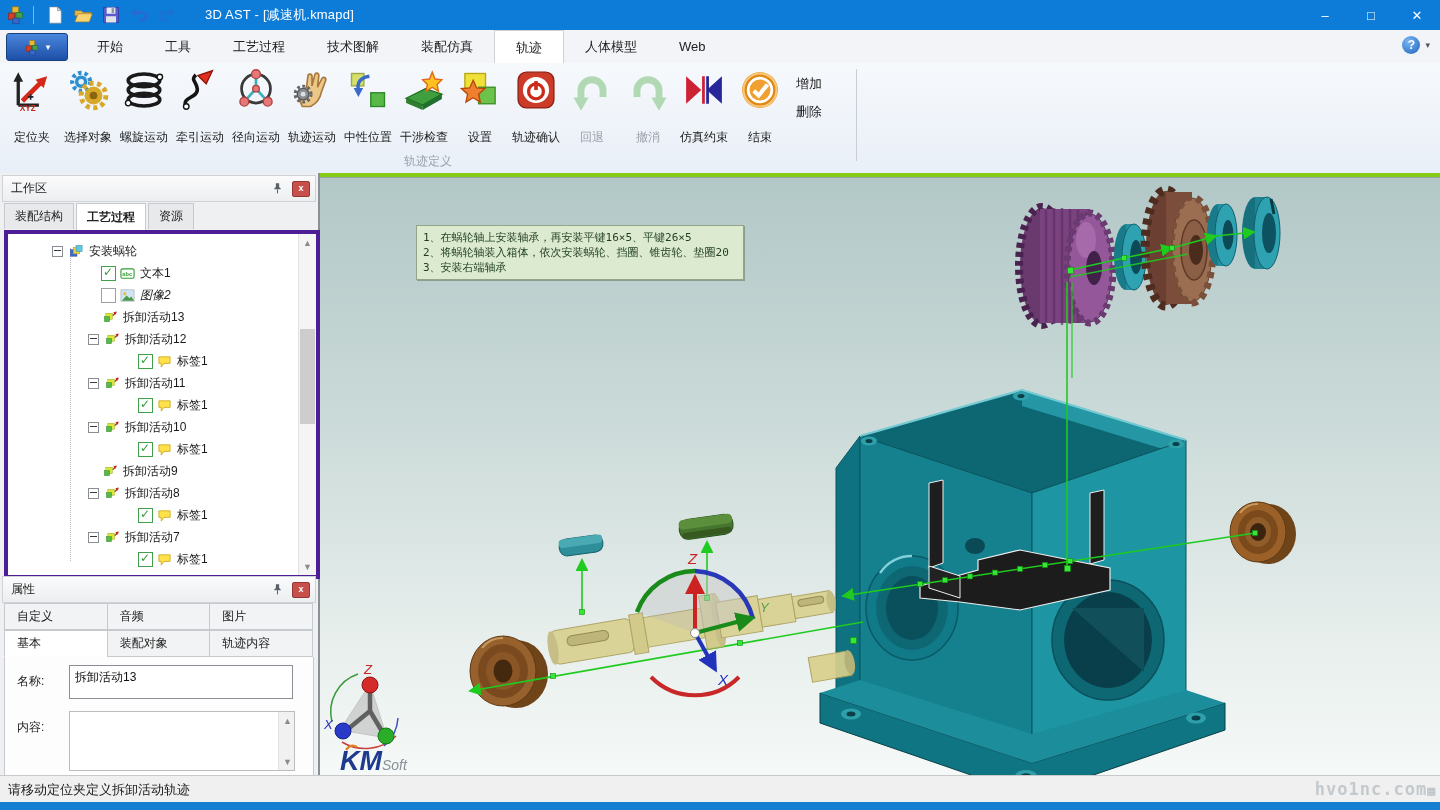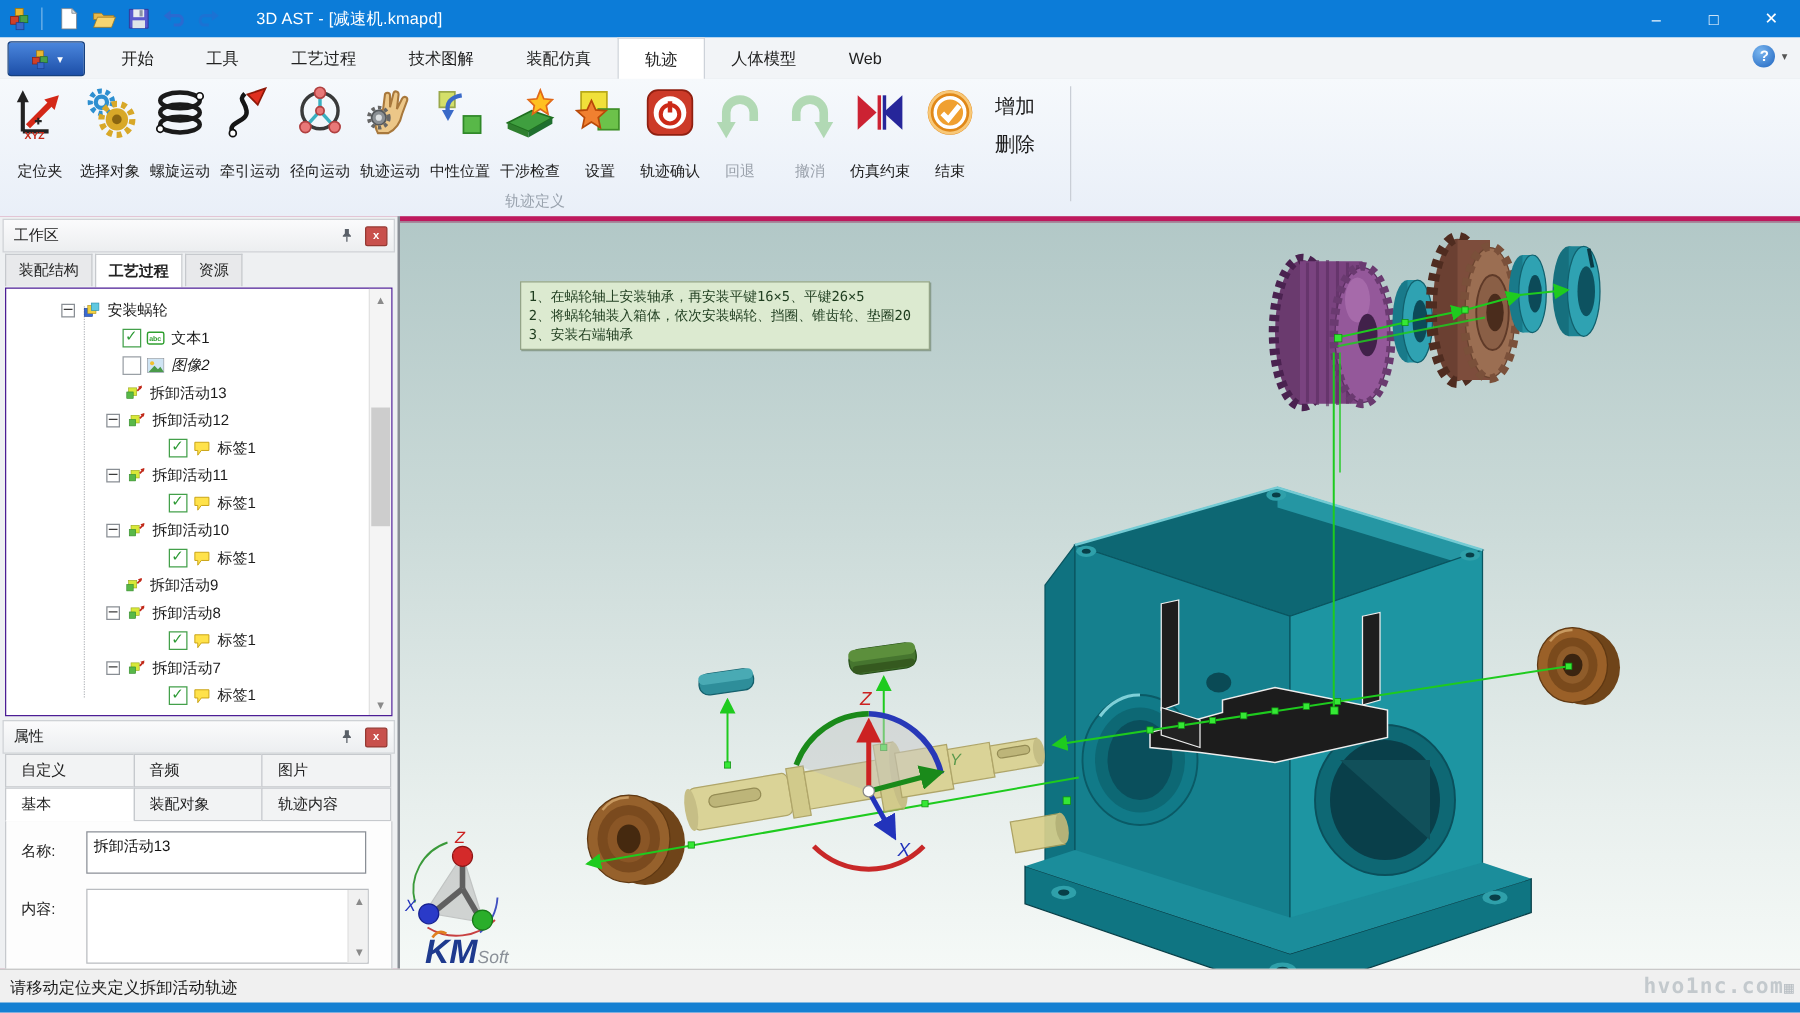--- a/index.html
+++ b/index.html
@@ -34,42 +34,42 @@
   #ribbon{position:absolute;left:0;top:63px;width:1440px;height:110px;
     background:linear-gradient(#f6f9fc,#e9eff8);border-bottom:1px solid #c9ced6;}
   #rgroup{position:absolute;left:0;top:0;width:856px;height:110px;}
   #rbtns{position:absolute;left:4px;top:2px;display:flex;align-items:flex-start;}
   .rbtn{display:flex;flex-direction:column;align-items:center;padding:3px 4px;min-width:48px;}
   .rbtn svg{width:44px;height:44px;}
   .rlabel{font-size:12px;color:#1c1c1c;margin-top:17px;white-space:nowrap;}
   .rbtn.disabled .rlabel{color:#9aa1ab;}
   .rbtn.disabled svg{opacity:.65;}
   #rstack{display:flex;flex-direction:column;gap:6px;padding:8px 6px 0 4px;}
-  .sbtn{font-size:16px;color:#1c1c1c;padding:2px 4px;white-space:nowrap;}
+  .sbtn{font-size:13px;color:#1c1c1c;padding:2px 4px;white-space:nowrap;}
   #rsep{position:absolute;left:856px;top:6px;width:1px;height:92px;background:#c9ced6;}
   #rgrouplabel{position:absolute;left:0;top:90px;width:856px;text-align:center;font-size:12px;color:#9aa3ae;}
 
   
-  #main{position:absolute;left:0;top:173px;width:1440px;height:602px;background:#be185d;}
+  #main{position:absolute;left:0;top:173px;width:1440px;height:602px;background:#84cc16;}
   #leftpanel{position:absolute;left:0;top:0;width:318px;height:602px;background:#eef0f2;border-right:2px solid #8a8f96;}
   .phead{position:absolute;left:2px;width:312px;height:25px;background:linear-gradient(#fbfbfc,#eceef0);
     border:1px solid #cfd2d6;display:flex;align-items:center;}
   .phead .ptitle{font-size:12px;color:#222;margin-left:8px;flex:1;}
   .phead svg.pin{width:13px;height:13px;margin-right:8px;}
   .closebox{width:16px;height:14px;background:#c8504c;border:1px solid #953832;border-radius:2px;
     color:#fff;font-size:9px;font-weight:bold;display:flex;align-items:center;justify-content:center;margin-right:5px;line-height:1;}
 
   
   #wstabs{position:absolute;left:4px;top:30px;height:26px;display:flex;}
   .wtab{padding:0 10px;height:25px;display:flex;align-items:center;font-size:12px;color:#222;
     background:#e8e9eb;border:1px solid #c6c9cd;border-bottom:0;margin-right:2px;}
   .wtab.active{background:#fff;font-weight:bold;height:26px;}
 
   
-  #tree{position:absolute;left:4px;top:57px;width:308px;height:341px;background:#fff;border:1px solid #4c1d95;overflow:hidden;}
+  #tree{position:absolute;left:4px;top:57px;width:308px;height:341px;background:#fff;border:4px solid #4c1d95;overflow:hidden;}
   #treeguide{position:absolute;left:62px;top:14px;bottom:14px;border-left:1px dotted #b9bcc0;}
   #treerows{position:absolute;left:0;top:6px;right:17px;}
   .trow{height:22px;display:flex;align-items:center;font-size:12px;color:#1a1a1a;white-space:nowrap;}
   .exp{width:9px;height:9px;border:1px solid #898e94;background:#fff;position:relative;margin-right:5px;flex:none;}
   .exp::before{content:"";position:absolute;left:1px;right:1px;top:3px;border-top:1px solid #3c3c3c;}
   .cb{width:13px;height:13px;border:1px solid #43a04a;background:#fff;position:relative;margin-right:3px;flex:none;}
   .cb.un{border-color:#9aa0a6;}
   .cb.checked::before{content:"\2713";position:absolute;left:1px;top:-2px;color:#2d9a35;font-size:12px;font-weight:bold;}
   .tic{width:17px;height:15px;margin-right:4px;flex:none;}
   

